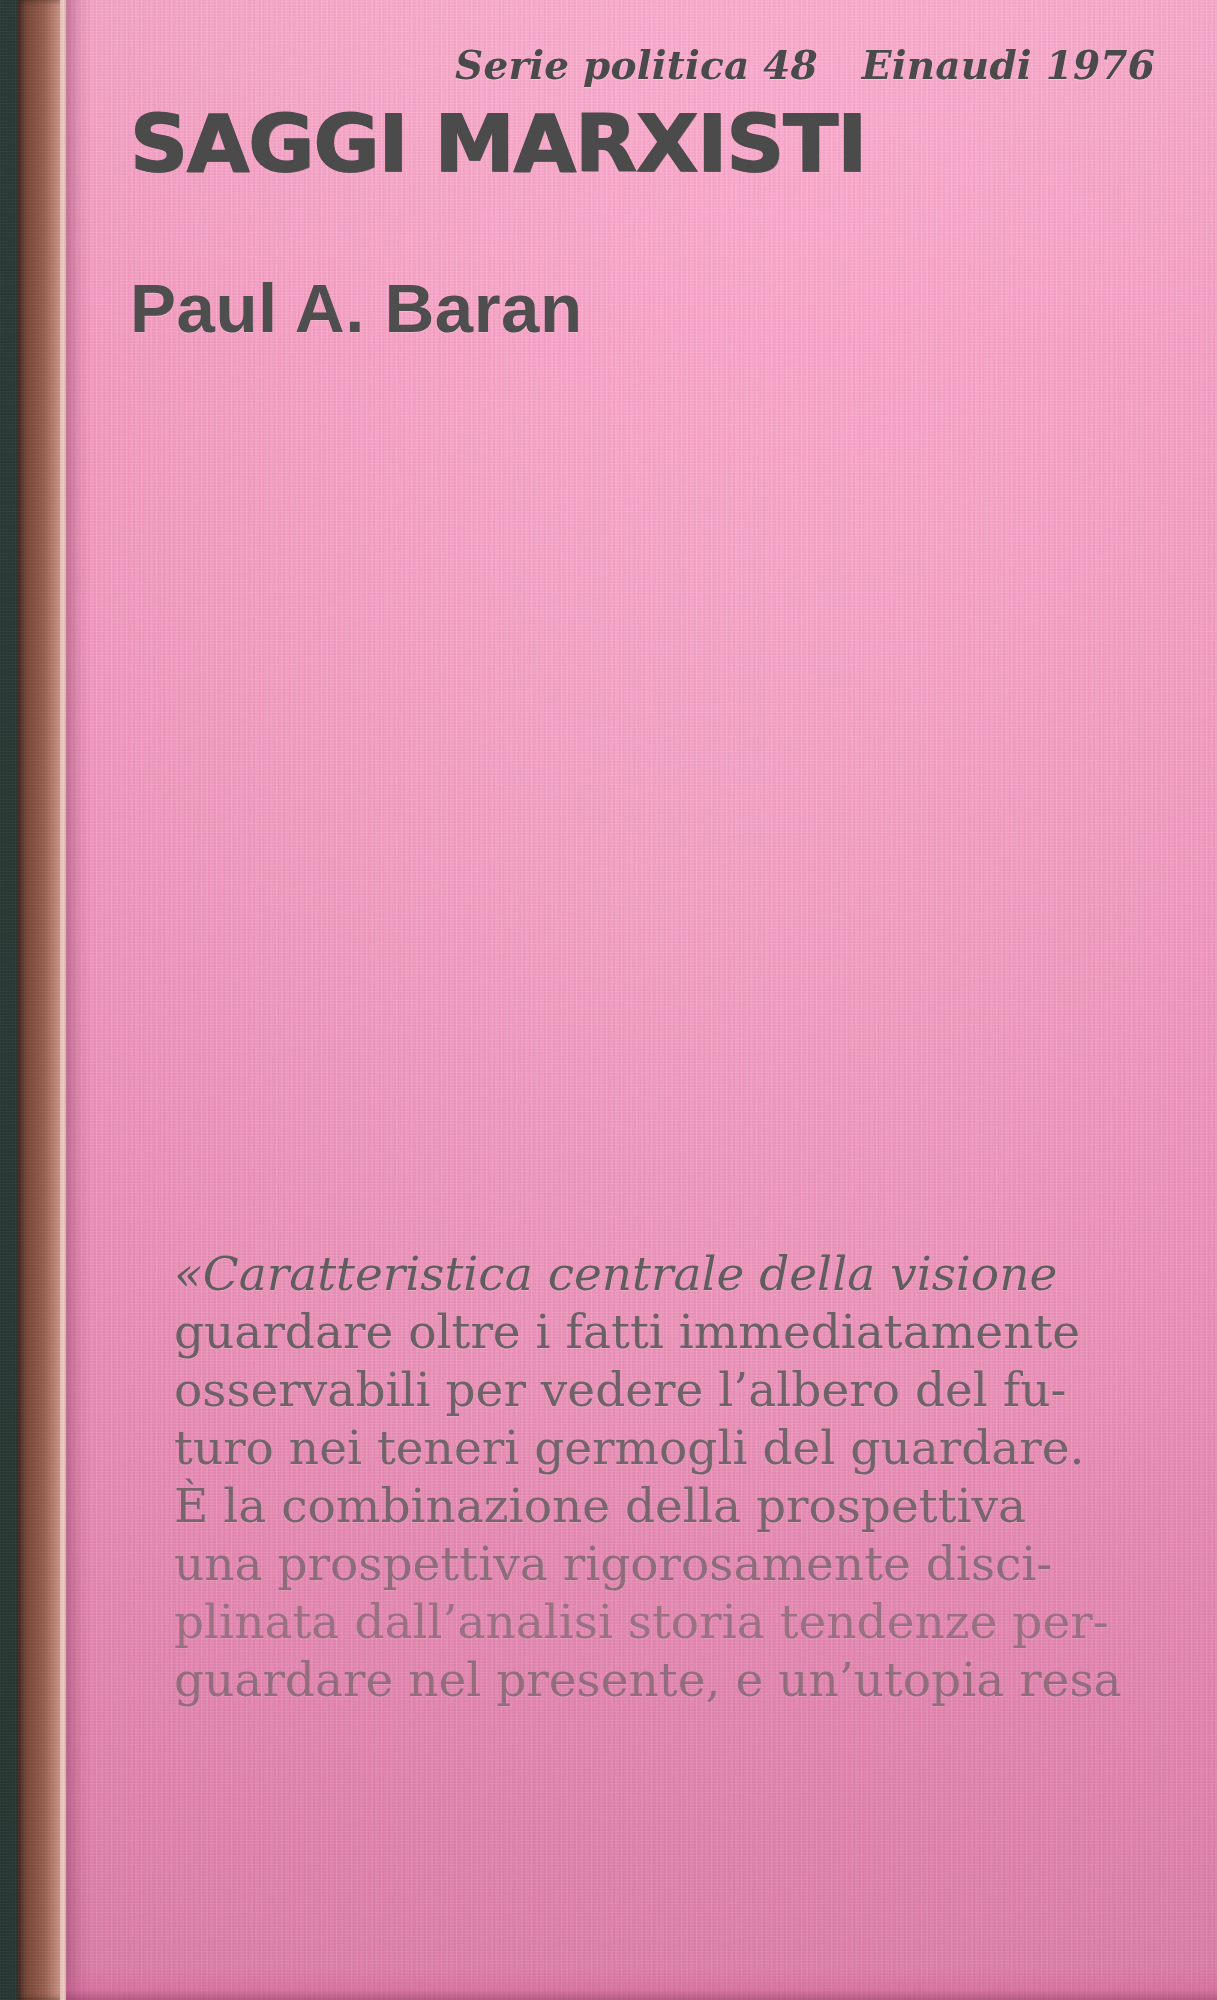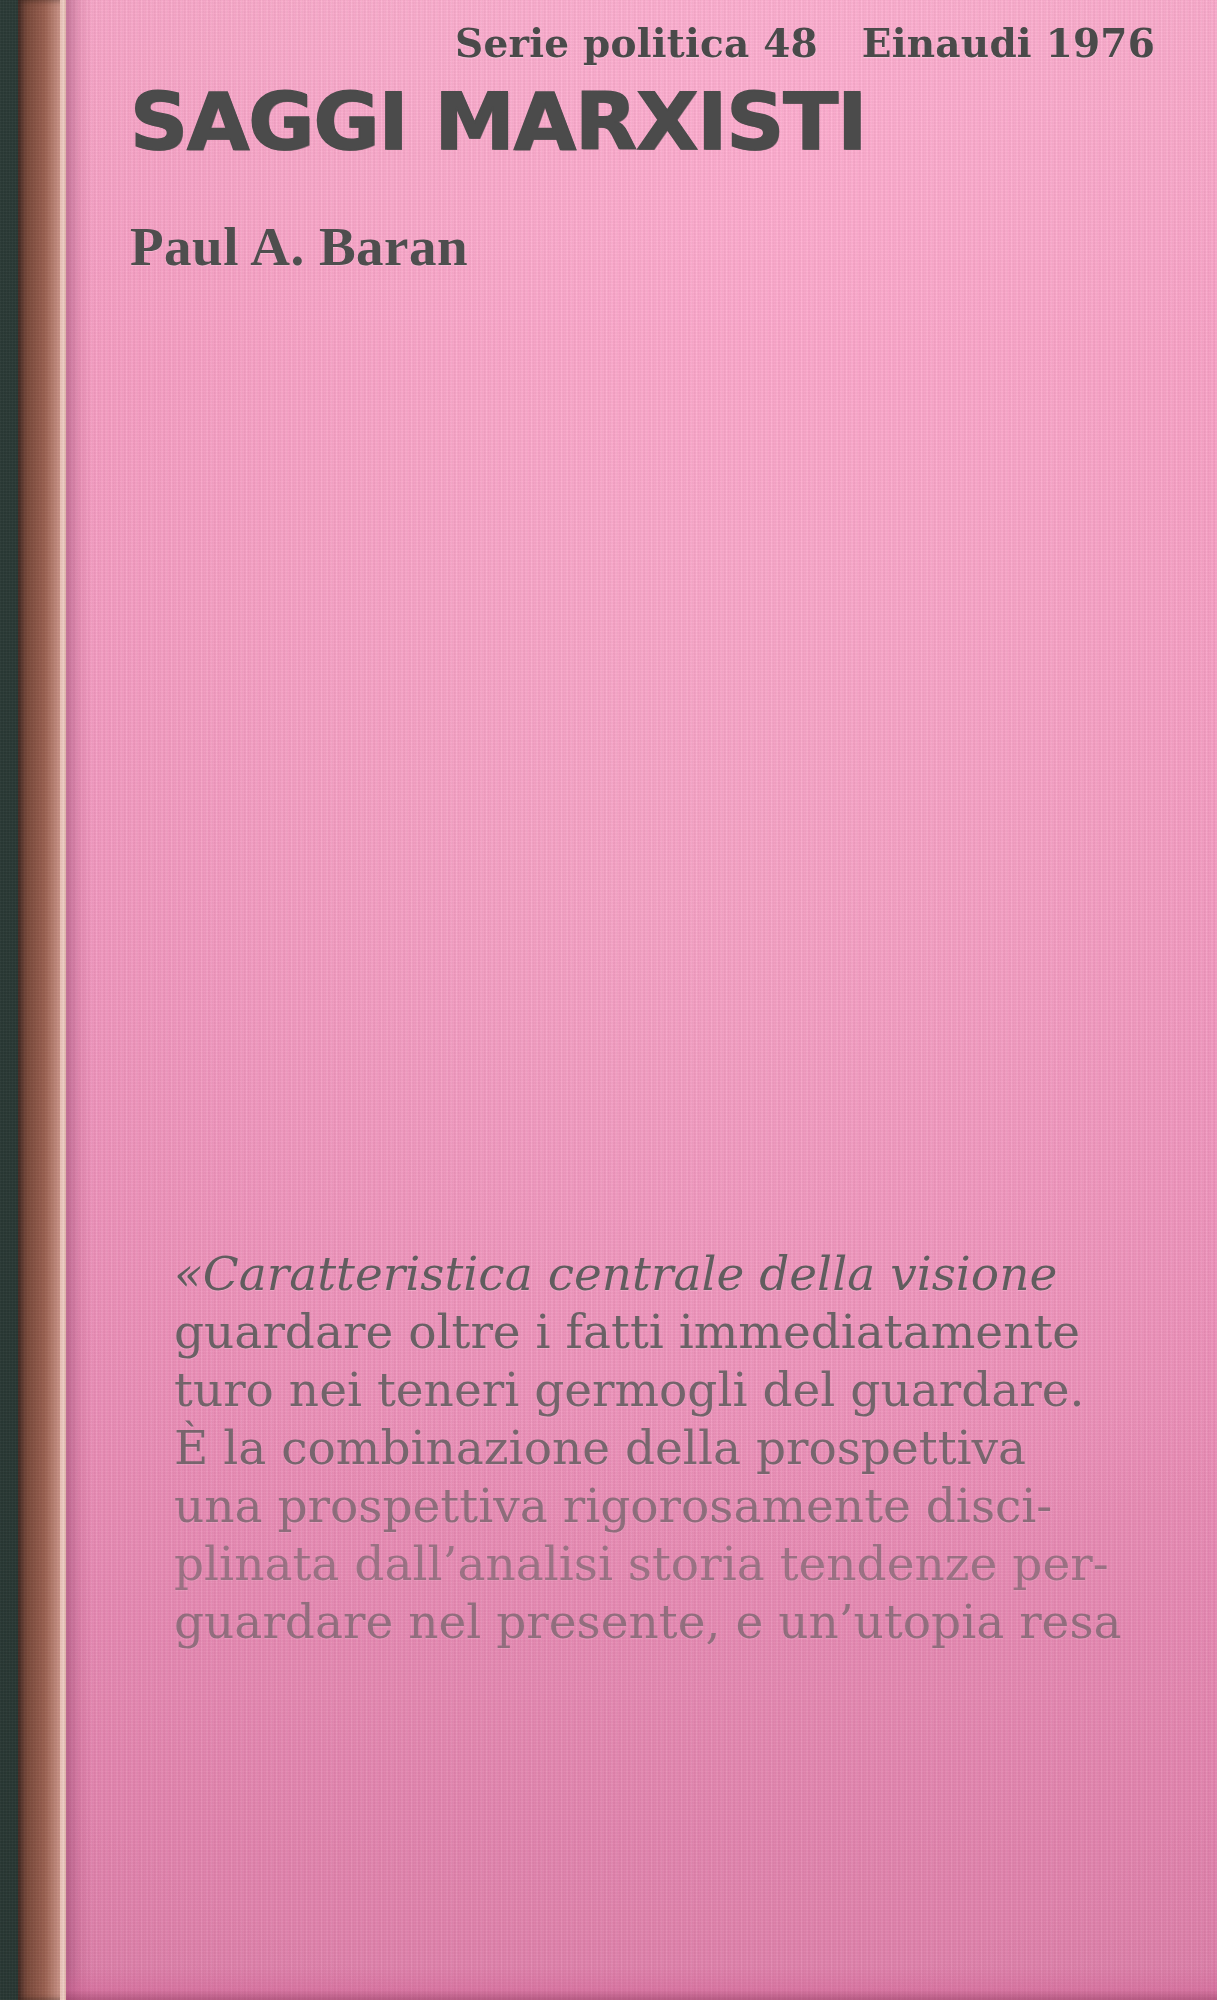--- a/index.html
+++ b/index.html
@@ -92,22 +92,23 @@
     z-index: 3;
     padding: 0 56px 0 64px;
   }
 
   
   .series-line {
     display: flex;
     justify-content: flex-end;
     align-items: baseline;
     gap: 44px;
-    padding-top: 20px;
+    padding-top: 42px;
     padding-right: 6px;
+    font-style: italic;
   }
   .series-line span {
     font-family: "DejaVu Serif", serif;
     font-weight: 700;
     font-size: 39px;
     letter-spacing: 0.2px;
     color: #4a4a4a;
     text-shadow: 0 1px 0 rgba(255,255,255,0.25);
     white-space: nowrap;
   }
@@ -122,24 +123,24 @@
     letter-spacing: -1px;
     color: #4b4b4b;
     -webkit-text-stroke: 1.5px #4b4b4b;
     transform: scaleX(1.02);
     transform-origin: left center;
     text-shadow: 1px 1px 0 rgba(70,70,70,0.55);
   }
 
   
   .author {
-    margin-top: 54px;
-    font-family: Liberation Serif, serif;
+    margin-top: 86px;
+    font-family: Liberation Sans, sans-serif;
     font-weight: 700;
-    font-size: 55px;
+    font-size: 69px;
     letter-spacing: 0.5px;
     color: #4e4e4e;
     text-shadow: 0 1px 0 rgba(255,255,255,0.2);
   }
 
   
   .blurb {
     position: absolute;
     left: 108px;
     right: 48px;
@@ -212,20 +213,21 @@
 
       <div class="series-title">SAGGI MARXISTI</div>
 
       <div class="author">Paul A. Baran</div>
 
     </div>
 
     <div class="blurb">
       <p class="line l1">«Caratteristica centrale della visione</p>
       <p class="line l3">guardare oltre i fatti immediatamente</p>
+      <p class="line l4">osservabili per vedere l’albero del fu-</p>
       <p class="line l5">turo nei teneri germogli del guardare.</p>
       <p class="line l6">È la combinazione della prospettiva</p>
       <p class="line l8">una prospettiva rigorosamente disci-</p>
       <p class="line l9">plinata dall’analisi storia tendenze per-</p>
       <p class="line l10">guardare nel presente, e un’utopia resa</p>
     </div>
   </div>
 
   <div class="gutter"></div>
   <div class="bottom-fade"></div>

